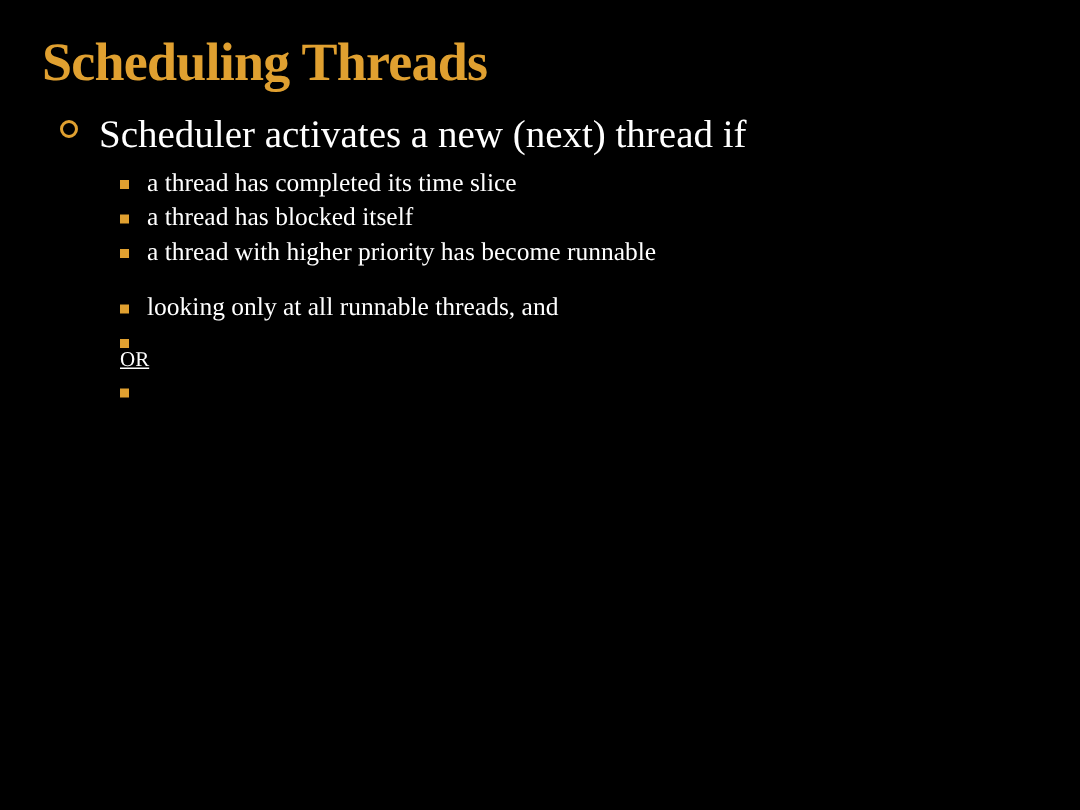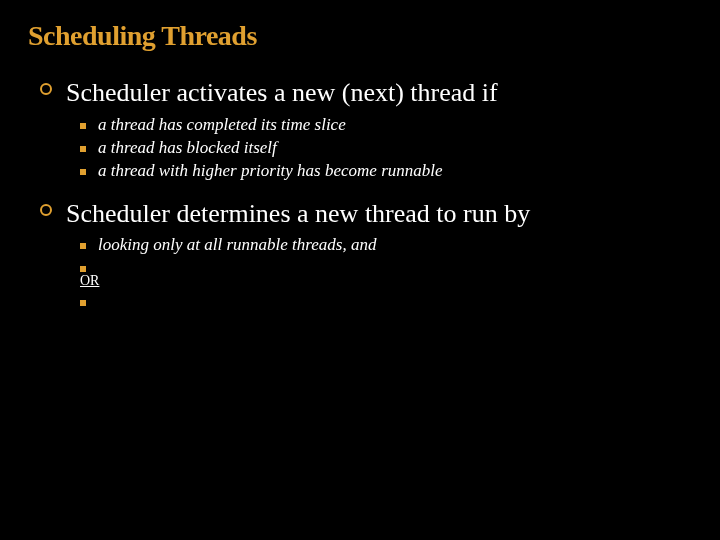--- a/index.html
+++ b/index.html
@@ -9,24 +9,24 @@
     background: #000000;
     font-family: Georgia, 'Times New Roman', serif;
     overflow: hidden;
   }
   .slide {
     width: 100%;
     height: 100%;
     padding: 20px 28px;
   }
   .title {
-    font-size: 28px;
+    font-size: 36px;
     font-weight: bold;
     color: #e0a030;
-    margin-bottom: 24px;
+    margin-bottom: 11px;
     letter-spacing: -0.5px;
   }
   .content {
     color: #ffffff;
   }
   .bullet-1 {
     display: flex;
     align-items: flex-start;
     margin-bottom: 4px;
     padding-left: 12px;
@@ -43,21 +43,20 @@
   .bullet-1-text {
     font-size: 26px;
     color: #ffffff;
     line-height: 1.3;
   }
   .bullet-2 {
     display: flex;
     align-items: flex-start;
     padding-left: 52px;
     margin-bottom: 0px;
-    font-style: italic;
   }
   .bullet-2-marker {
     width: 6px;
     height: 6px;
     background: #e0a030;
     margin-right: 12px;
     margin-top: 9px;
     flex-shrink: 0;
   }
   .bullet-2-text {
@@ -96,24 +95,20 @@
       <span class="bullet-2-marker"></span>
       <span class="bullet-2-text">a thread has blocked itself</span>
     </div>
     <div class="bullet-2">
       <span class="bullet-2-marker"></span>
       <span class="bullet-2-text">a thread with higher priority has become runnable</span>
     </div>
 
     <div class="spacer"></div>
 
-    <div class="bullet-1">
-      <span class="bullet-1-marker"></span>
-      <span class="bullet-1-text">Scheduler determines a new thread to run by</span>
-    </div>
     <div class="bullet-2">
       <span class="bullet-2-marker"></span>
       <span class="bullet-2-text">looking only at all runnable threads, and</span>
     </div>
     <div class="bullet-2">
       <span class="bullet-2-marker"></span>
     </div>
     <div class="or-text">OR</div>
     <div class="bullet-2">
       <span class="bullet-2-marker"></span>

